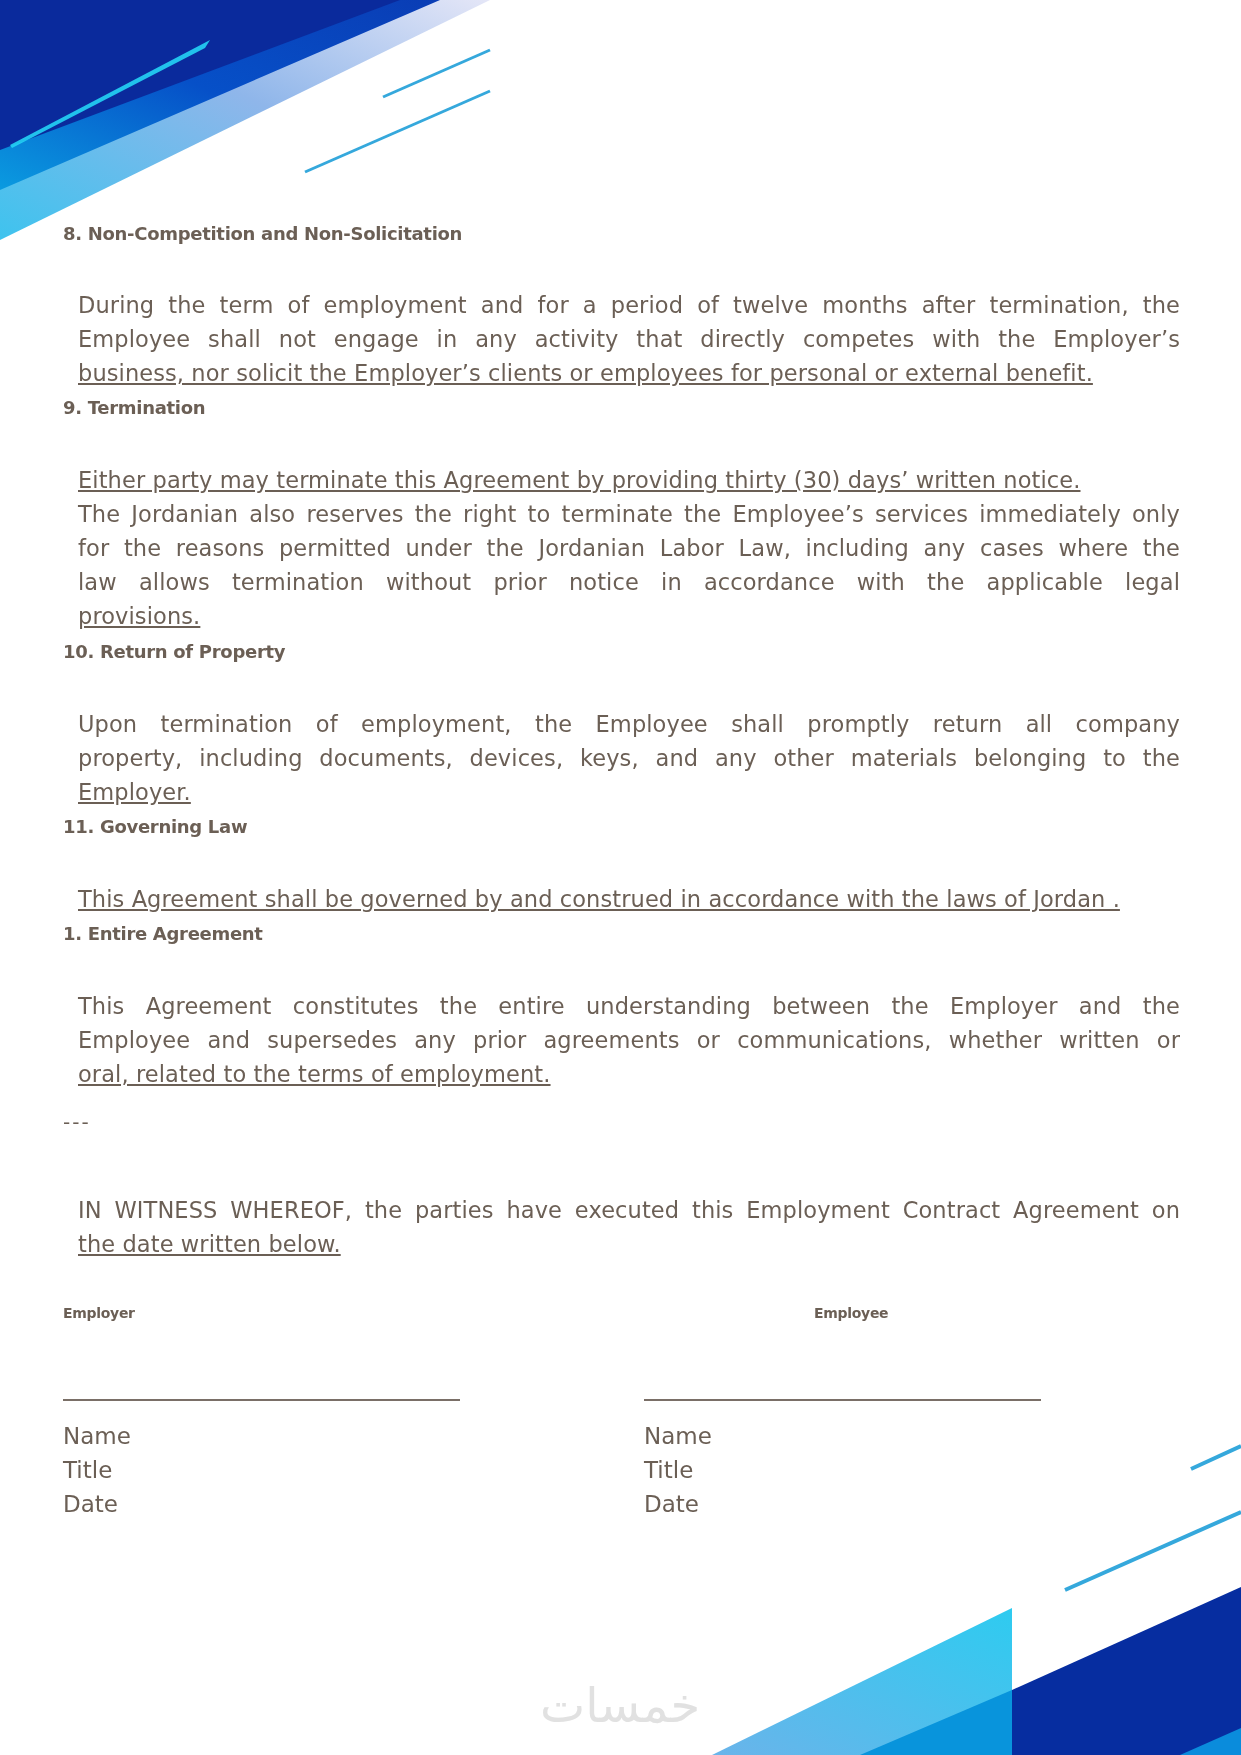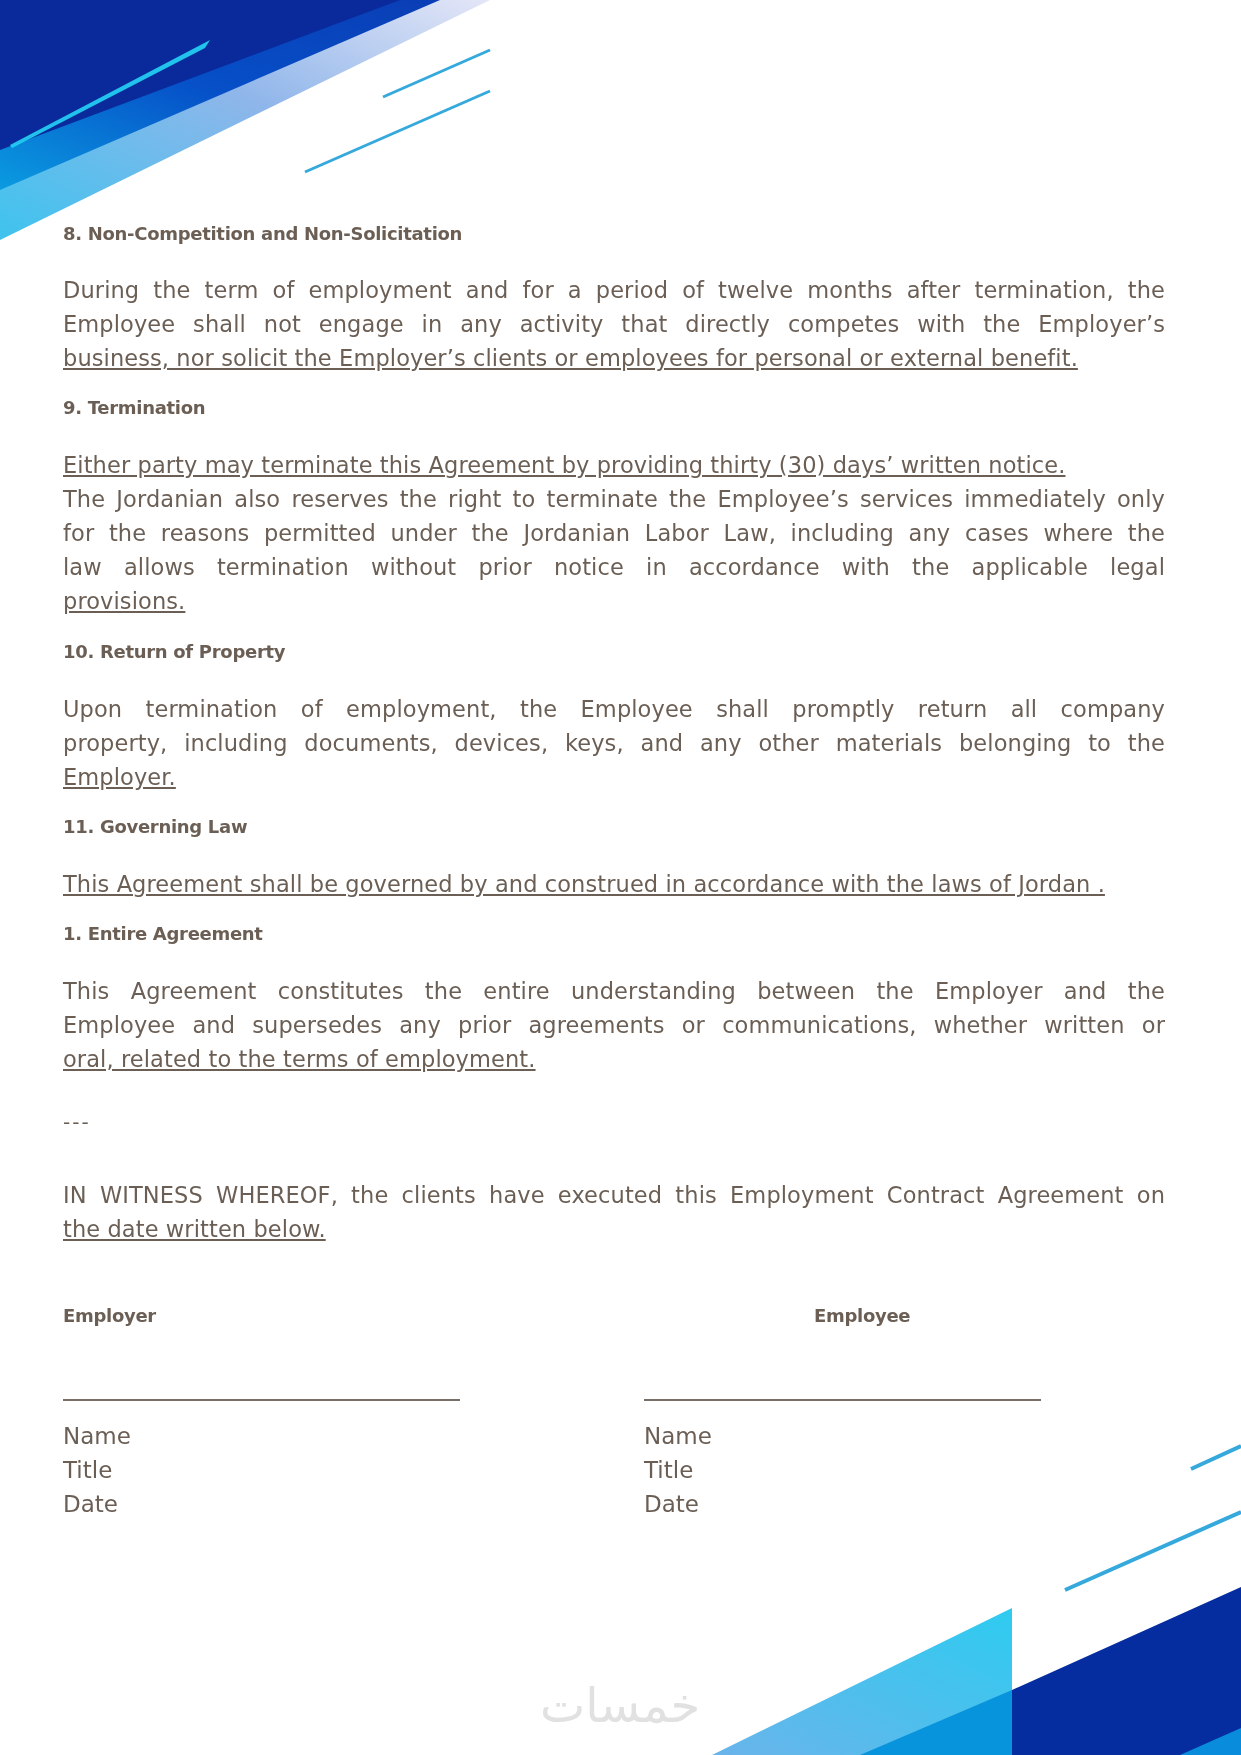--- a/index.html
+++ b/index.html
@@ -10,29 +10,29 @@
     color: #6b5f55;
   }
   .deco { position: absolute; left: 0; top: 0; width: 1241px; height: 1755px; pointer-events: none; }
   .page { position: absolute; left: 63px; top: 0; width: 1102px; }
   .heading {
     position: absolute; left: 0; margin: 0;
     font-family: "DejaVu Sans", sans-serif; font-weight: bold;
     font-size: 18px; color: #6b5f55; letter-spacing: -0.3px; white-space: nowrap;
   }
   .para {
-    position: absolute; left: 0; width: 1102px; margin: 0;
+    position: absolute; left: 0; width: 1102px; margin: 15px;
     font-size: 22.5px; line-height: 34px; color: #6b5f55;
     text-align: justify; letter-spacing: 0.1px;
   }
   .para .line { display: block; text-align: justify; text-align-last: justify; white-space: nowrap; }
   .para .line.last { text-align-last: left; text-decoration: underline; }
   .sep { position: absolute; left: 0; font-size: 20px; color: #6b5f55; letter-spacing: 2px; }
   .sig-col { position: absolute; width: 400px; }
-  .sig-title { position: absolute; font-weight: bold; font-size: 18px; color: #6b5f55; white-space: nowrap; letter-spacing: -0.3px; }
+  .sig-title { position: absolute; font-weight: bold; font-size: 14px; color: #6b5f55; white-space: nowrap; letter-spacing: -0.3px; }
   .sig-line { position: absolute; top: 68px; left: 0; width: 397px; height: 0; border-top: 2px solid #7a6f67; }
   .sig-field { position: absolute; left: 0; font-size: 23px; line-height: 34px; color: #6b5f55; }
   .watermark {
     position: absolute; left: 540px; top: 1680px; width: 160px; height: 50px;
     color: #e1e1e1; font-size: 48px; text-align: center; line-height: 50px;
     font-family: "DejaVu Sans", sans-serif;
   }
 </style>
 </head>
 <body>
@@ -107,21 +107,21 @@
   <h2 class="heading" style="top:923px">1. Entire Agreement</h2>
   <div class="para" style="top:974px">
     <span class="line" style="white-space: normal;">This Agreement constitutes the entire understanding between the Employer and the</span>
     <span class="line" style="white-space: normal;">Employee and supersedes any prior agreements or communications, whether written or</span>
     <span class="line last">oral, related to the terms of employment.</span>
   </div>
 
   <div class="sep" style="top:1110px">---</div>
 
   <div class="para" style="top:1178px">
-    <span class="line" style="white-space: normal;">IN WITNESS WHEREOF, the clients have executed this Employment Contract Agreement on</span>
+    <span class="line" style="white-space: normal;">IN WITNESS WHEREOF, the parties have executed this Employment Contract Agreement on</span>
     <span class="line last">the date written below.</span>
   </div>
 
   <div class="sig-col" style="left:0; top:1330px">
     <div class="sig-title" style="left:0; top:-25px">Employer</div>
     <div class="sig-line" style="top:69px"></div>
     <div class="sig-field" style="top:89px">Name</div>
     <div class="sig-field" style="top:123px">Title</div>
     <div class="sig-field" style="top:157px">Date</div>
   </div>

